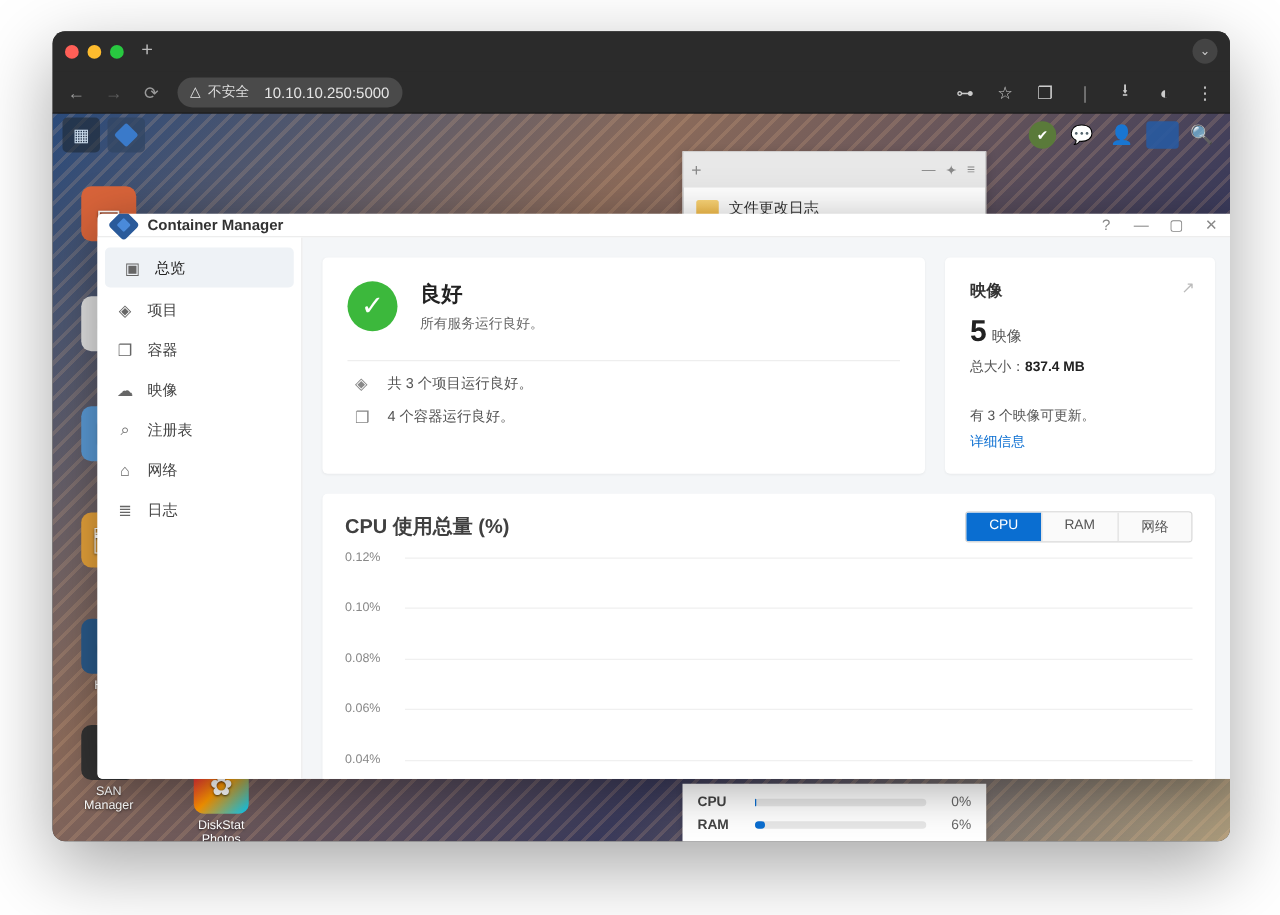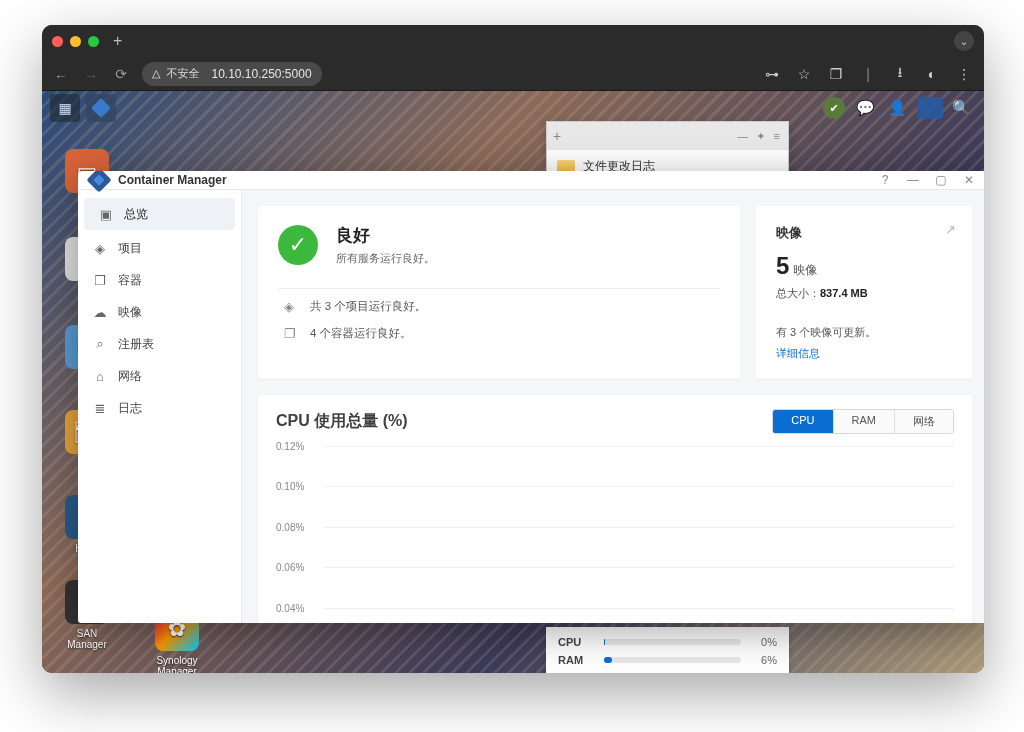--- a/index.html
+++ b/index.html
@@ -204,21 +204,21 @@
       <div class="di">
           <div class="di-icon" style="background:#2a5a8a">◎</div>
           <span>Hype</span>
         </div>
       <div class="di">
           <div class="di-icon" style="background:#333">▤</div>
           <span>SAN Manager</span>
         </div>
       <div class="di" style="position:absolute;left:94px;top:458px;">
           <div class="di-icon" style="background:linear-gradient(135deg,#e05,#f90,#0cf)">✿</div>
-          <span>Synology Manager</span>
+          <span>DiskStat Photos</span>
         </div>
     </div>
 
     <div class="sysmon">
       <div class="sm-row">
         <span class="sm-label">CPU</span>
         <div class="sm-bar">
             <div class="sm-fill" style="width:1%"></div>
           </div>
         <span class="sm-val">0%</span>

